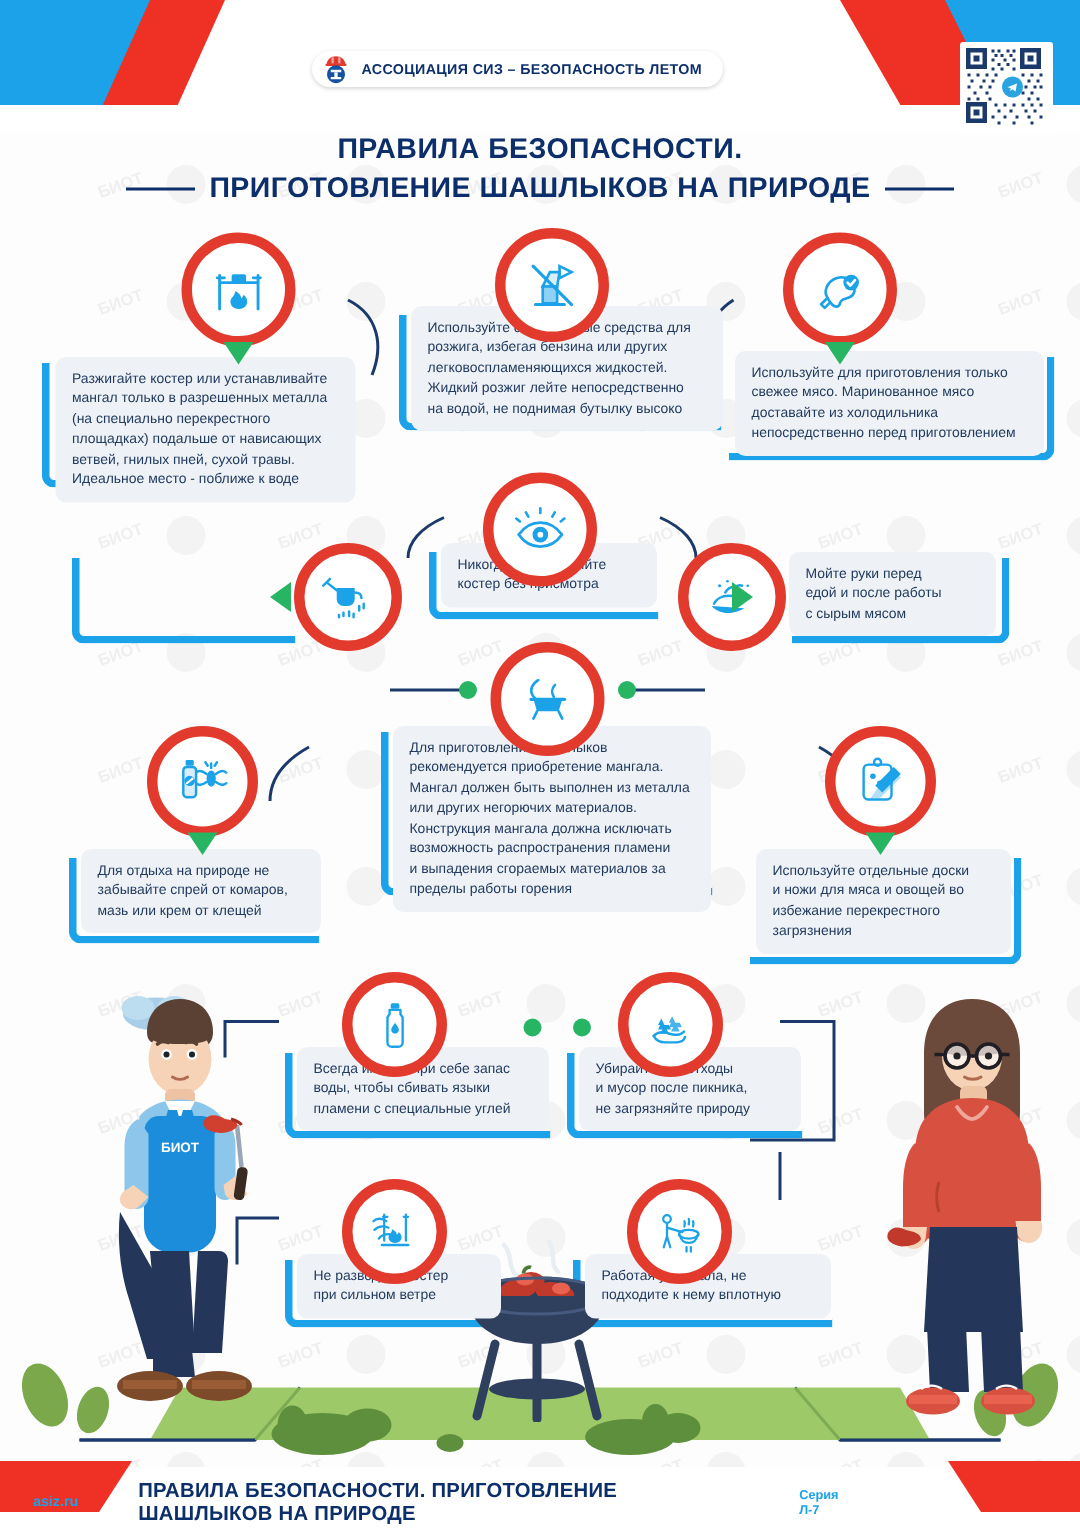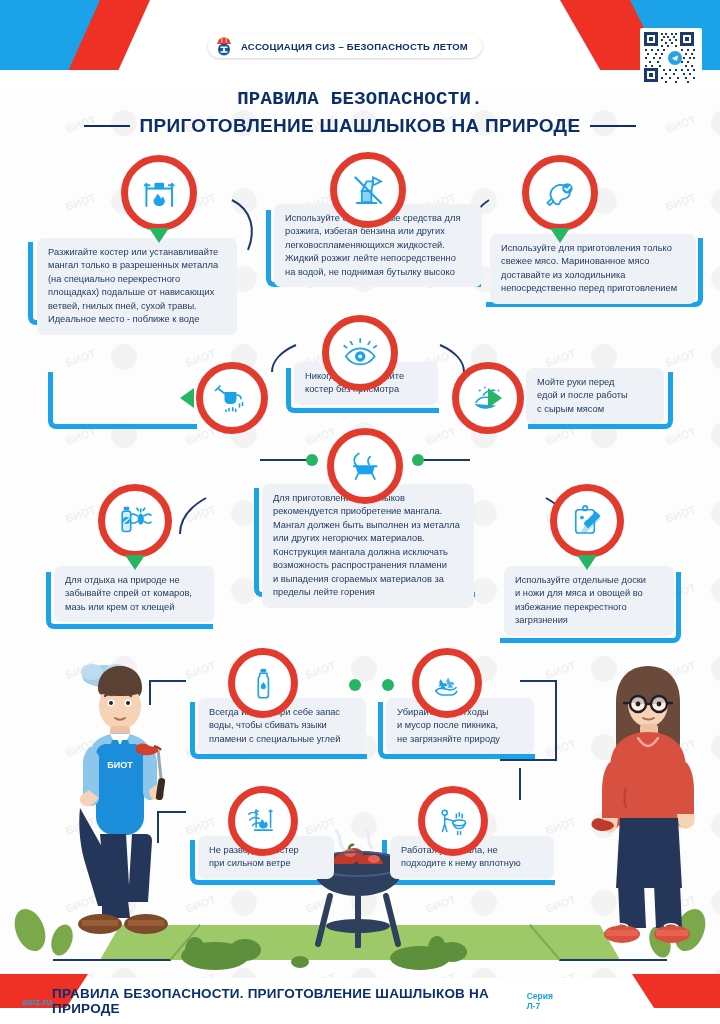--- a/index.html
+++ b/index.html
@@ -30,21 +30,21 @@
      background:#fff;border-radius:14px;display:flex;align-items:center;
      padding:0 14px 0 6px;gap:7px;box-shadow:0 1px 3px rgba(0,0,0,.18);z-index:6;}
   .badge-logo{width:20px;height:20px;flex:0 0 20px;position:relative;}
   .badge-text{font-size:9.5px;font-weight:bold;color:#0c2f6b;letter-spacing:.25px;white-space:nowrap;}
 
   .qr{position:absolute;right:18px;top:28px;width:58px;height:58px;background:#fff;
       padding:2px;z-index:7;border-radius:2px;}
 
   
   .title-wrap{position:absolute;left:0;top:88px;width:720px;text-align:center;z-index:5;}
-  .t1{font-size:19px;font-weight:bold;color:#0c2f6b;letter-spacing:.3px;line-height:1.25;font-family:Liberation Mono, monospace;}
+  .t1{font-size:19px;font-weight:bold;color:#0c2f6b;letter-spacing:.3px;line-height:1.25;}
   .t2-row{display:flex;align-items:center;justify-content:center;gap:10px;margin-top:3px;}
   .t2{font-size:19px;font-weight:bold;color:#0c2f6b;letter-spacing:.3px;white-space:nowrap;}
   .t-rule{width:46px;height:2px;background:#0c2f6b;}
 
   
   .wm{position:absolute;font-size:11px;color:#efefef;font-weight:bold;
       transform:rotate(-20deg);user-select:none;pointer-events:none;z-index:0;}
   .wmc{position:absolute;width:26px;height:26px;border-radius:50%;
        background:#f3f3f3;z-index:0;pointer-events:none;}
 
@@ -71,21 +71,21 @@
 
   
   .scene{position:absolute;z-index:2;}
 
   
   .ftr{position:absolute;left:0;bottom:0;width:720px;height:46px;background:#fff;z-index:8;}
   .ftr .fred{position:absolute;top:-4px;height:34px;background:#ef3024;}
   .fred-l{left:-12px;width:100px;clip-path:polygon(12px 0,100px 0,78px 34px,0 34px);}
   .fred-r{right:-12px;width:100px;clip-path:polygon(0 0,88px 0,100px 34px,22px 34px);}
   .ftr-in{position:absolute;left:0;top:0;width:588px;height:46px;
-     display:flex;align-items:center;justify-content:space-between;padding:0 22px;box-sizing:border-box;}
+     display:flex;align-items:center;justify-content:space-between;padding:0 22px;box-sizing:border-box;gap:40px;}
   .ftr-site{font-size:9.5px;font-weight:bold;color:#1ca2e8;}
   .ftr-title{font-size:13.5px;font-weight:bold;color:#0c2f6b;letter-spacing:.2px;}
   .ftr-ser{font-size:8.5px;font-weight:bold;color:#1ca2e8;}
 </style>
 </head>
 <body>
 
 <div id="poster">
 
   <div id="wm-layer">
@@ -505,21 +505,21 @@
   </div>
   <div class="tick l" style="left:254px;top:488px;width:216px;height:104px"></div>
   <div class="card" style="left:262px;top:484px;width:212px">
     <span class="ln">Для приготовления шашлыков</span>
     <span class="ln">рекомендуется приобретение мангала.</span>
     <span class="ln">Мангал должен быть выполнен из металла</span>
     <span class="ln">или других негорючих материалов.</span>
     <span class="ln">Конструкция мангала должна исключать</span>
     <span class="ln">возможность распространения пламени</span>
     <span class="ln">и выпадения сгораемых материалов за</span>
-    <span class="ln">пределы лейте горения</span>
+    <span class="ln">пределы работы горения</span>
   </div>
 
   <div class="node" style="left:98px;top:484px;width:74px;height:74px">
     <div class="ring">
       <svg viewBox="0 0 48 48" fill="none" stroke="#1ca2e8" stroke-width="2.1" stroke-linecap="round">
         <rect x="10" y="6" width="7" height="5" rx="1" fill="#1ca2e8" stroke="none"></rect>
         <rect x="8" y="12" width="11" height="26" rx="3" fill="#d9edfb"></rect>
         <circle cx="13.5" cy="24" r="4.5" fill="#1ca2e8" stroke="none"></circle>
         <path d="M11 26l5-4" stroke="#fff" stroke-width="1.8"></path>
         <ellipse cx="32" cy="22" rx="4" ry="7" fill="#1ca2e8" stroke="none"></ellipse>

